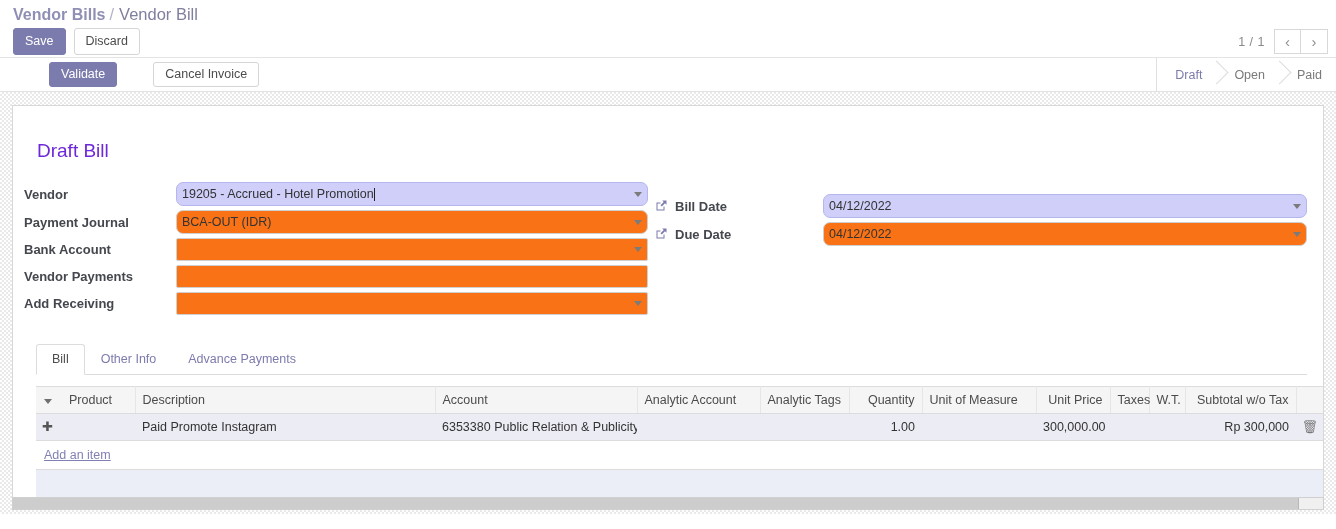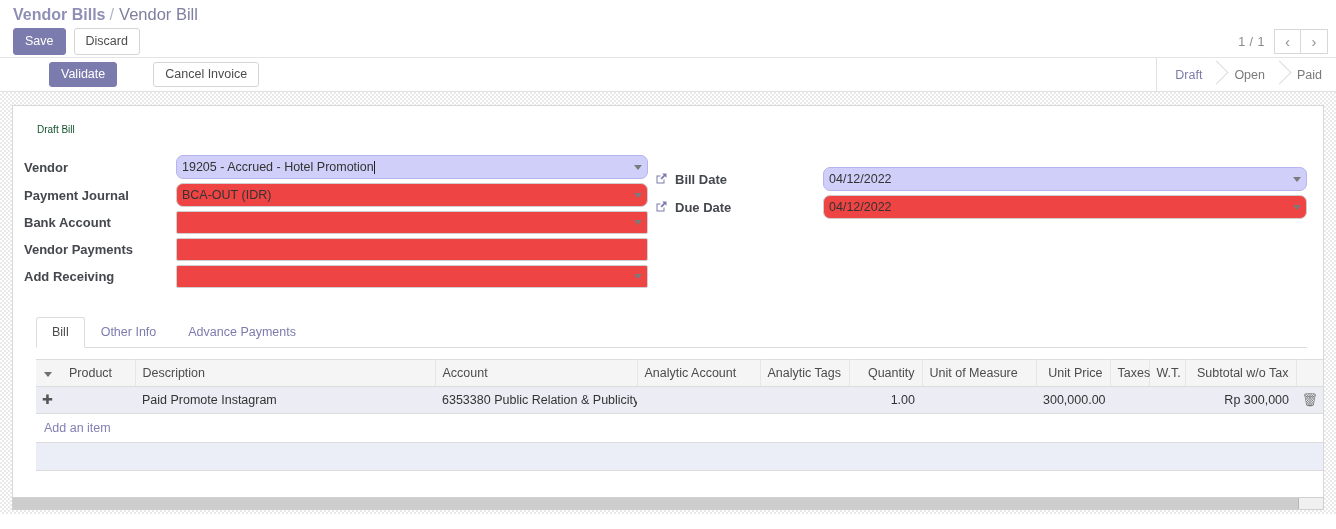--- a/index.html
+++ b/index.html
@@ -155,23 +155,23 @@
   .sheet {
     background: #ffffff;
     border: 1px solid #d8d8d8;
     height: 400px;
     padding: 14px 16px 0 11px;
     position: relative;
     overflow: hidden;
   }
 
   .sheet-title {
-    font-size: 10px;
-    color: #14532d;
-    margin: 4px 0 18px 13px;
+    font-size: 19px;
+    color: #6d28d9;
+    margin: 20px 0 18px 13px;
   }
 
   
   .form-row {
     display: flex;
     align-items: flex-start;
     justify-content: space-between;
   }
   .group-left { width: 624px; flex: none; }
   .group-right { flex: 1; padding-left: 7px; margin-top: 12px; }
@@ -204,21 +204,21 @@
     vertical-align: -1px;
     position: relative;
   }
   .ext-link svg { display: block; }
 
   .field {
     position: relative;
     width: 100%;
     height: 23px;
     border: 1px solid #cfcfcf;
-    background: #ef4444;
+    background: #f97316;
     border-radius: 2px;
     display: flex;
     align-items: center;
     padding: 0 18px 0 5px;
     font-size: 12.5px;
     color: #333333;
     cursor: text;
     margin: 2px 0;
   }
   .field.focused {
@@ -342,20 +342,21 @@
 
   .add-item-row td {
     background: #ffffff;
     padding: 7px 7px 7px 8px;
     border-bottom: 1px solid #dcdcdc;
   }
   .add-item {
     color: #8080b5;
     font-size: 12.5px;
     cursor: pointer;
+    text-decoration: underline;
   }
   .filler-row td {
     background: #eceef7;
     height: 28px;
     border-bottom: 1px solid #dcdcdc;
   }
 
   
   .hscroll {
     position: absolute;

